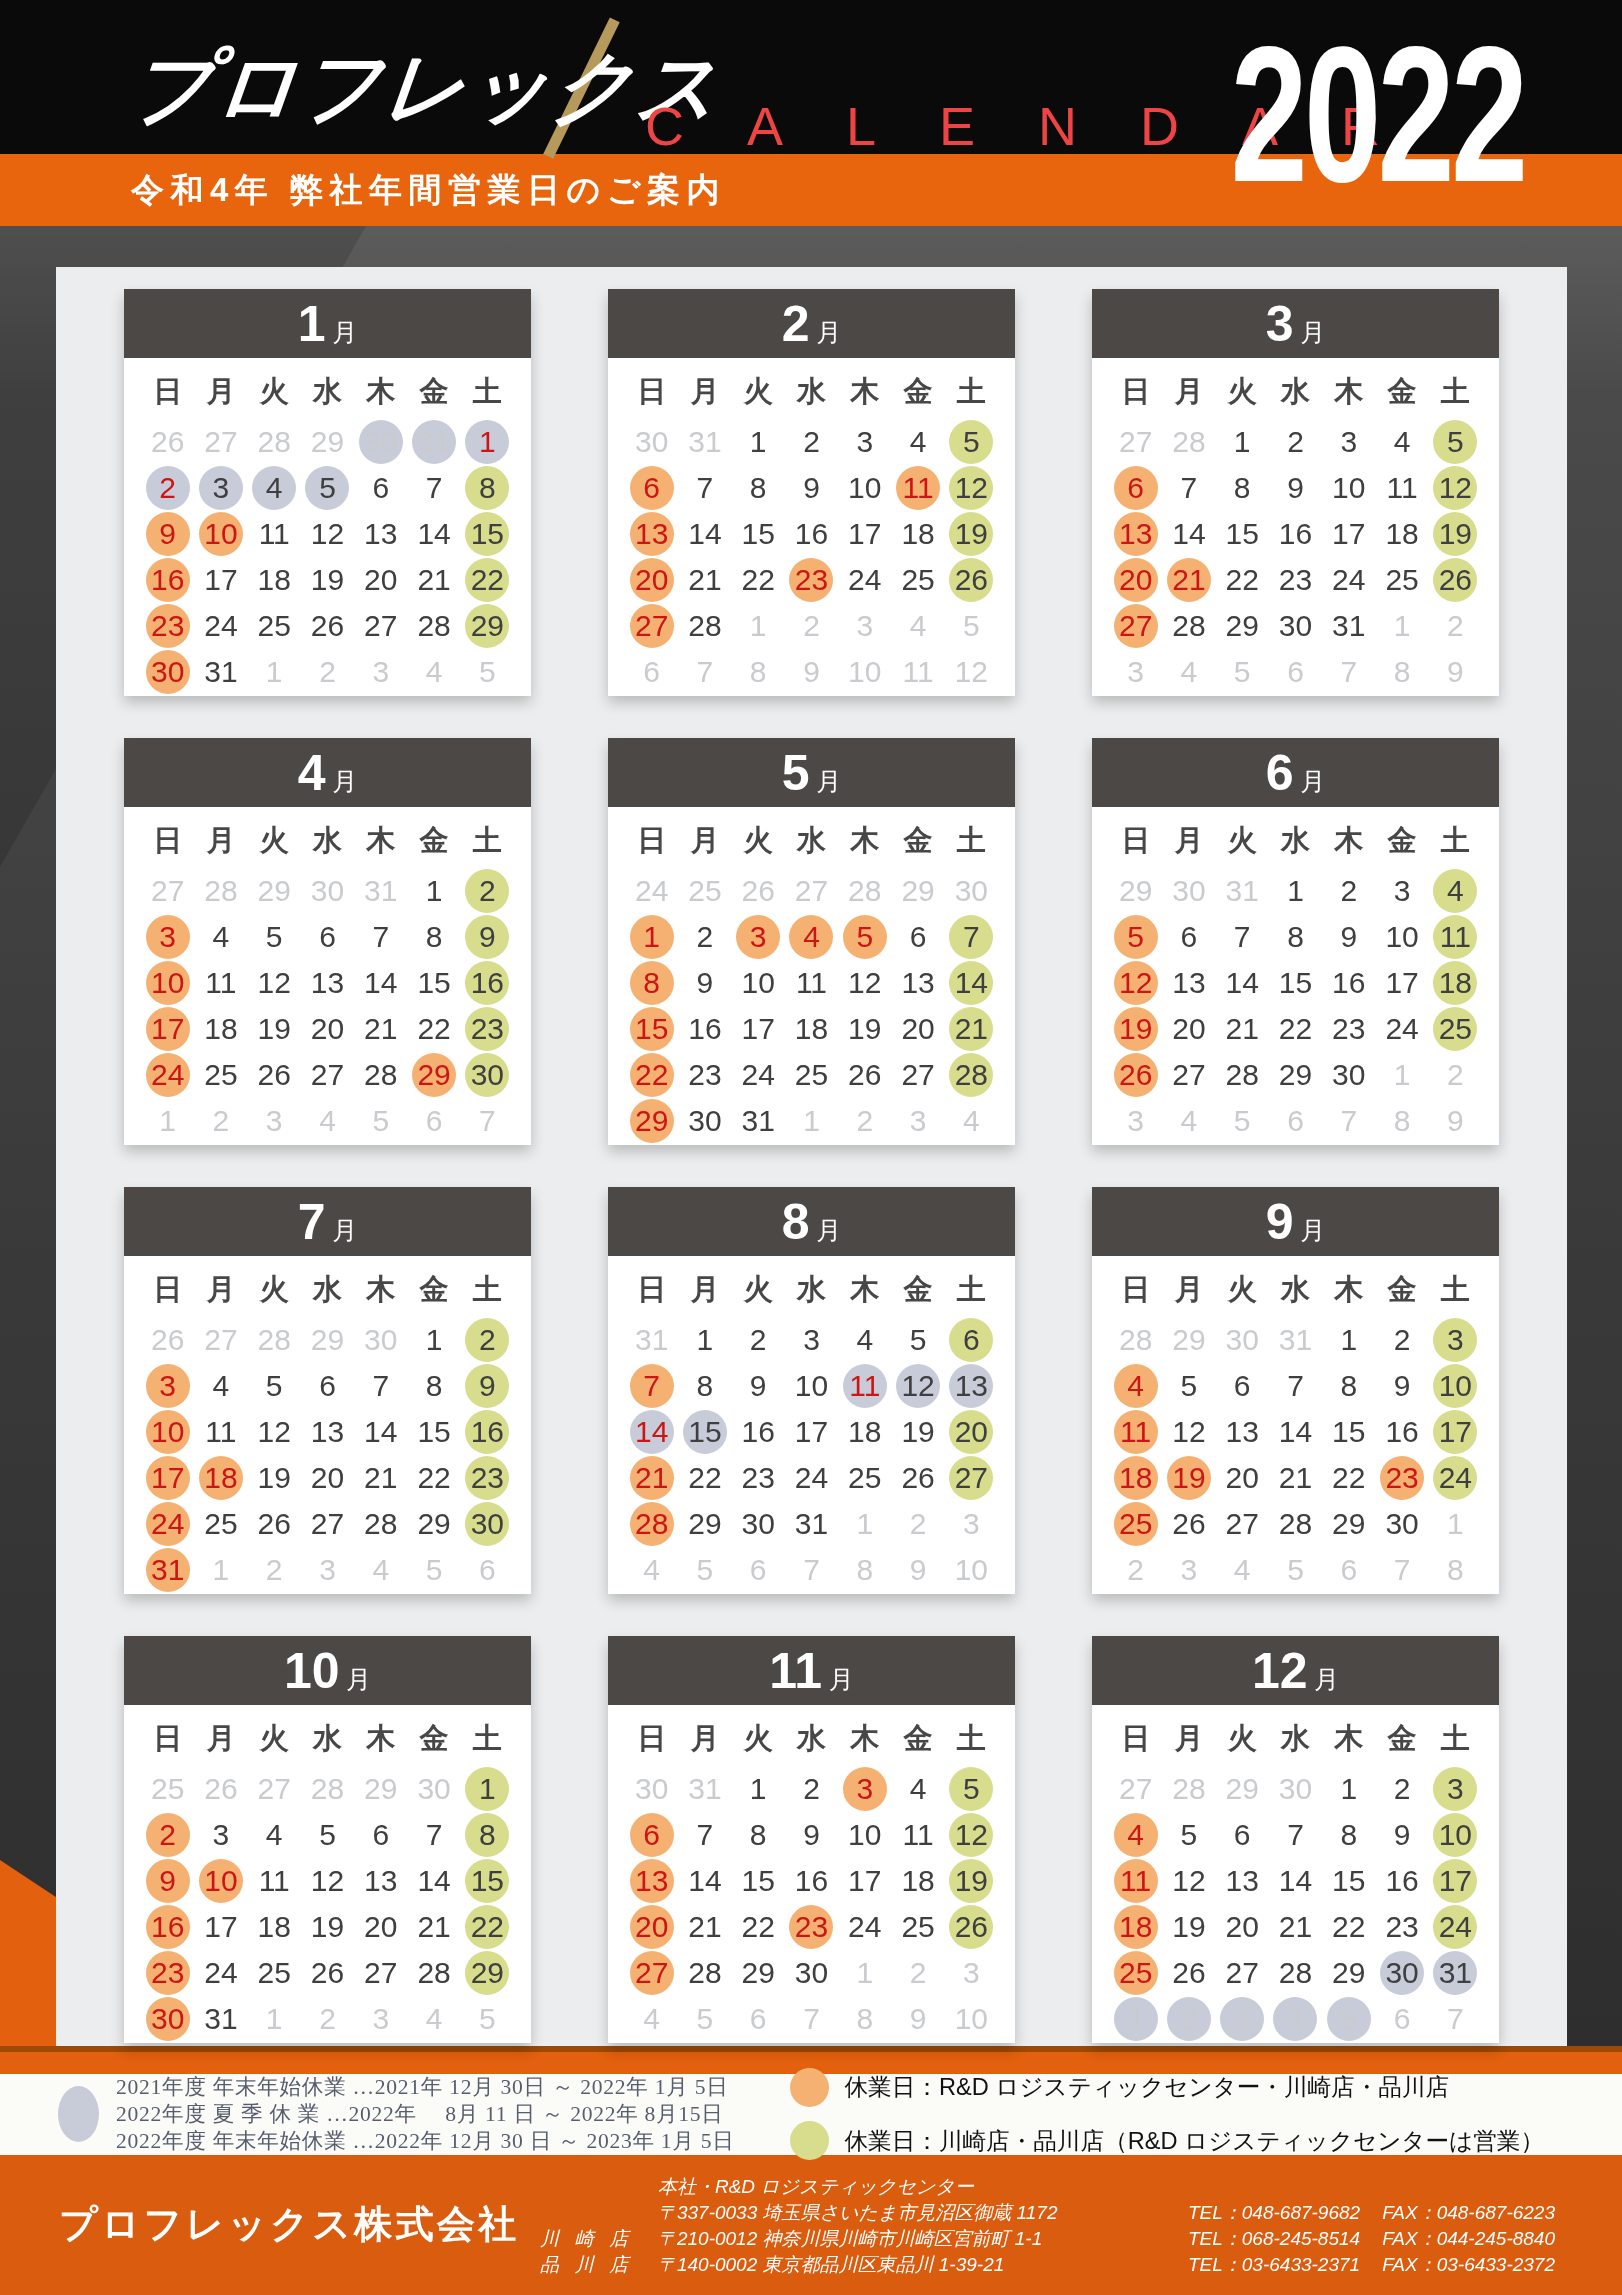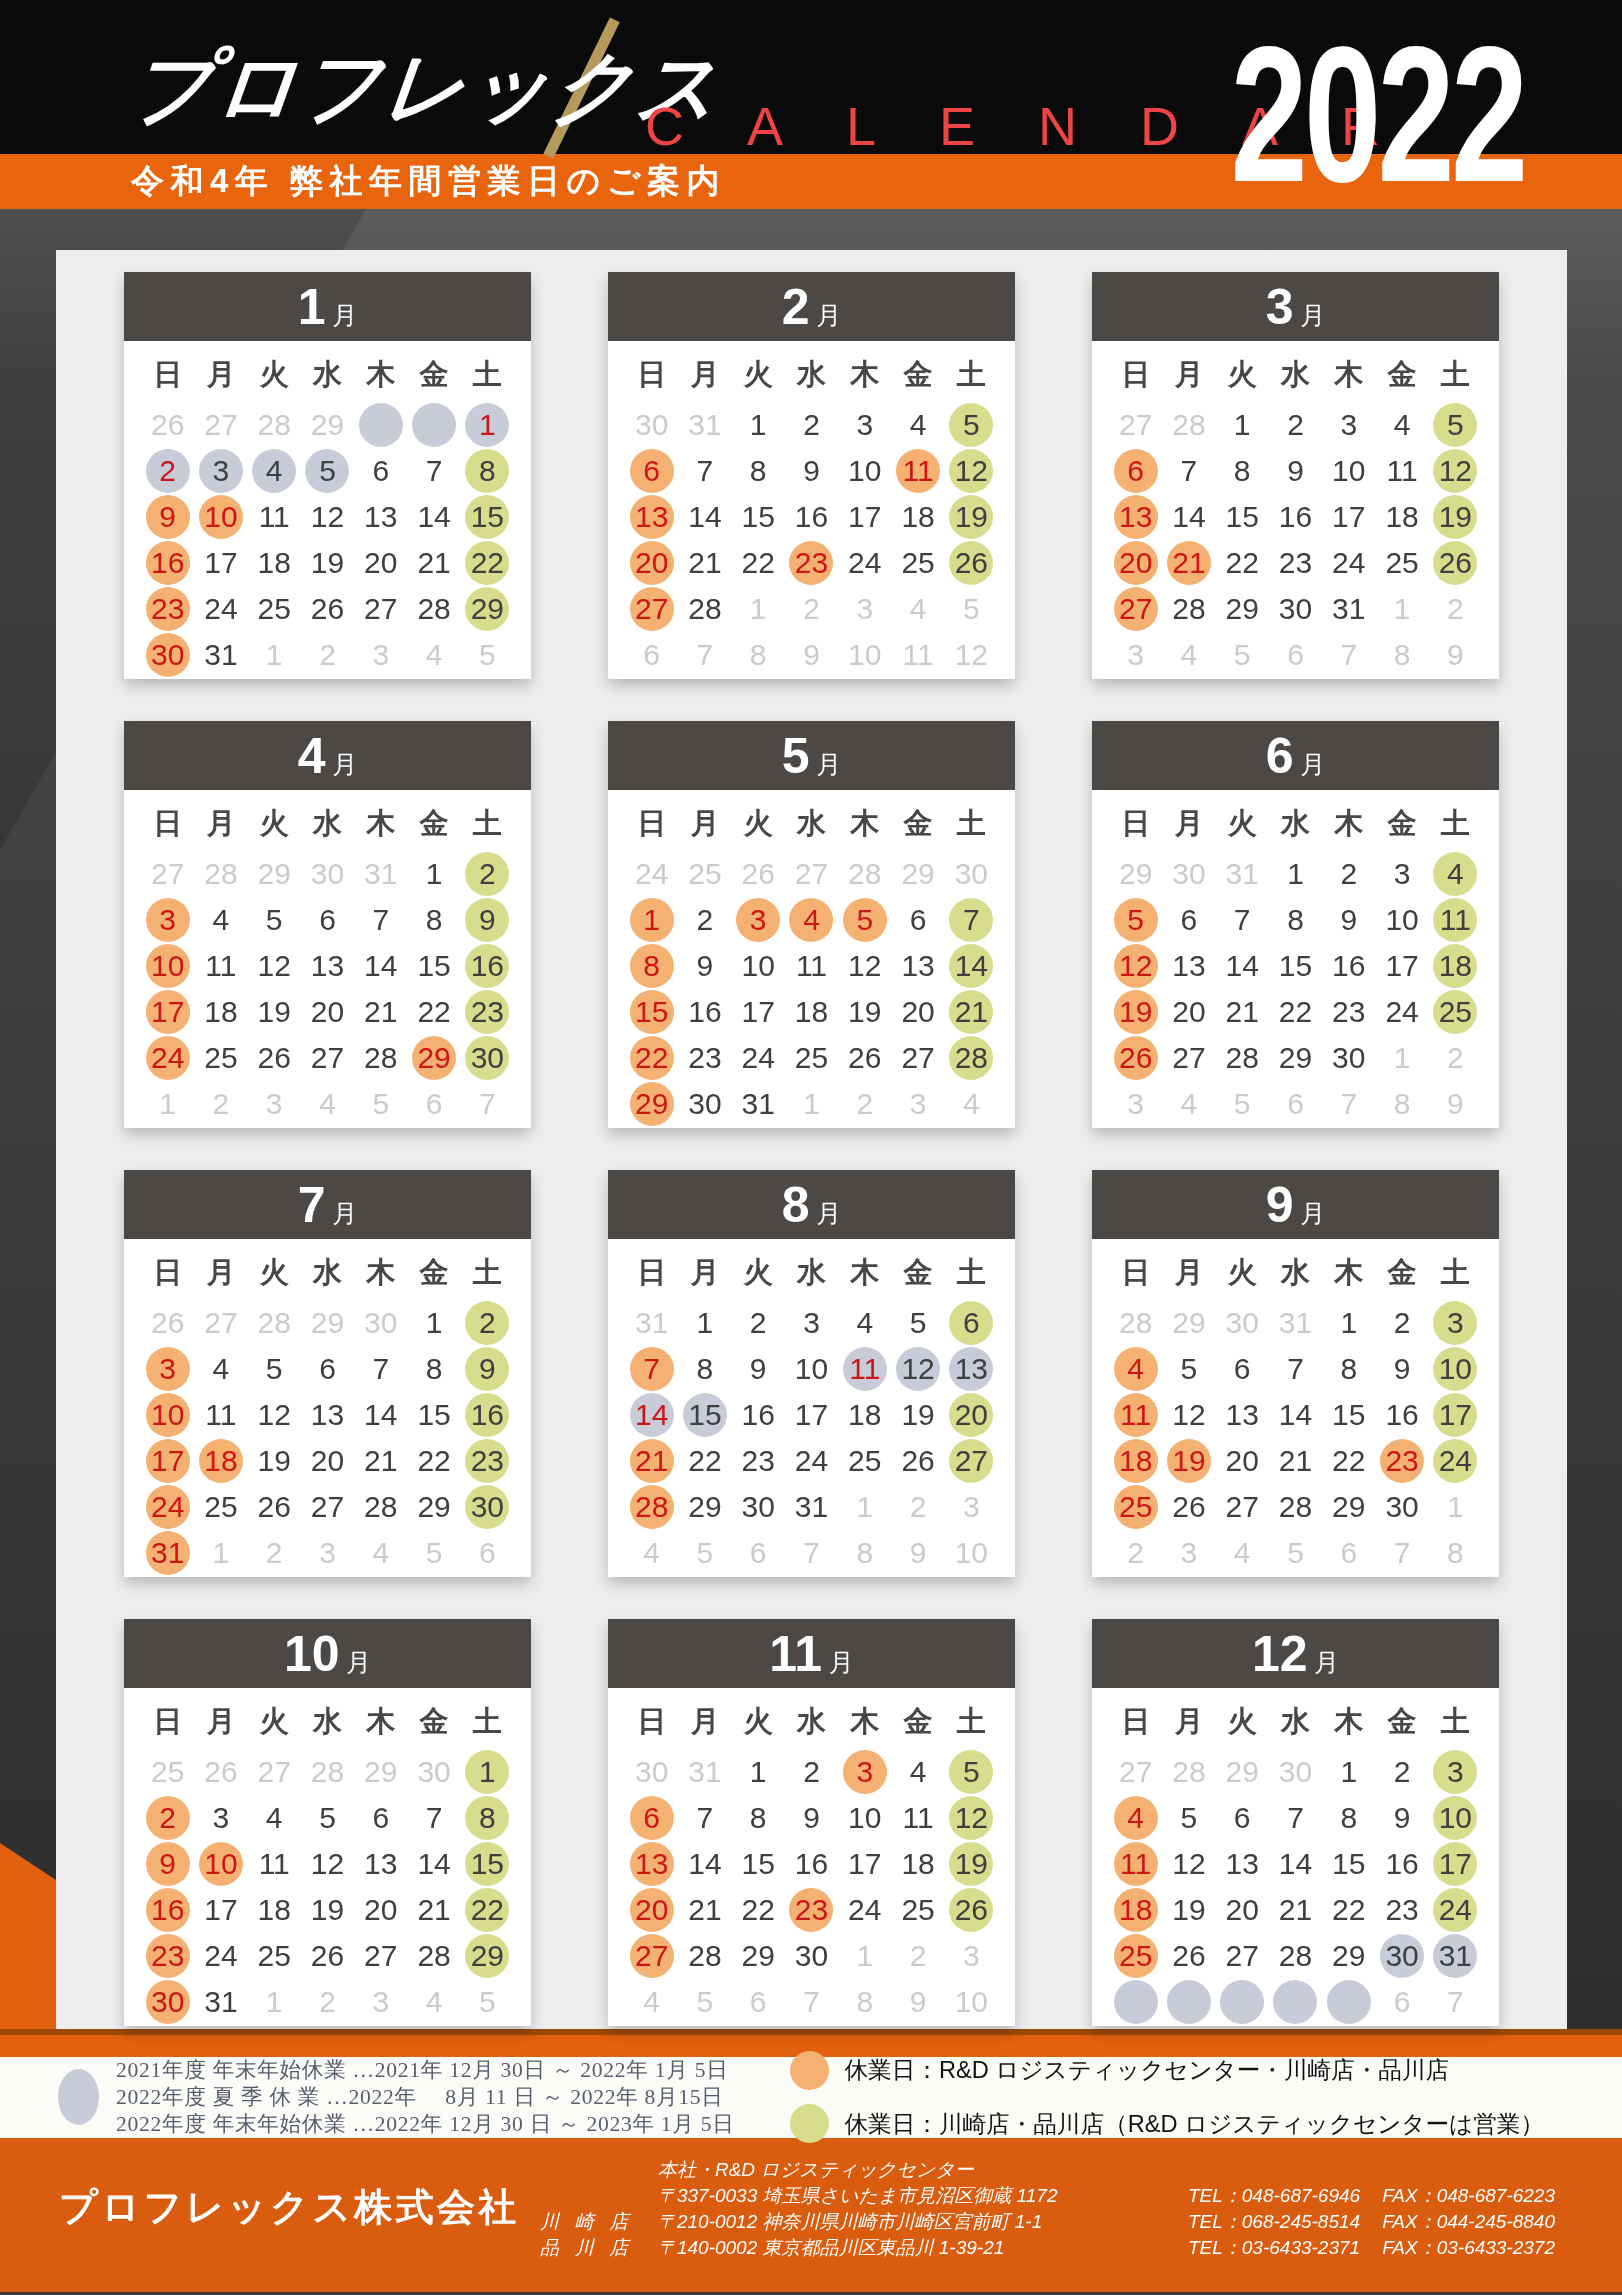--- a/index.html
+++ b/index.html
@@ -20,21 +20,21 @@
   }
   .calendar-word{
     position:absolute;left:645px;top:51px;font-size:54px;color:#ef4444;
     letter-spacing:63px;white-space:nowrap;z-index:2;margin-top:44px;
   }
   .year{
     position:absolute;right:98px;top:18.3px;font-size:193px;font-weight:bold;color:#ffffff;
     transform:scaleX(.72);transform-origin:right top;letter-spacing:-5.2px;z-index:7;line-height:1;
   }
   .header-orange{
-    position:relative;height:55px;background:#e8650e;z-index:5;
+    position:relative;height:72px;background:#e8650e;z-index:5;
     display:flex;align-items:center;
   }
   .subtitle{
     margin-left:131px;color:#ffffff;font-size:33px;font-weight:bold;letter-spacing:6.5px;white-space:nowrap;
   }
   
   .main{
     position:relative;height:1820px;
     background:linear-gradient(180deg,#5c5c5c 0px,#4a4a4a 170px,#3a3a3a 55%,#2e2e2e 100%);
   }
@@ -2015,21 +2015,21 @@
   <div class="company">プロフレックス株式会社</div>
   <div class="addresses">
     <div class="f-row">
       <div class="f-store"></div>
       <div class="f-addr">本社・R&amp;D ロジスティックセンター</div>
       <div class="f-tels"></div>
     </div>
     <div class="f-row">
       <div class="f-store"></div>
       <div class="f-addr">〒337-0033 埼玉県さいたま市見沼区御蔵 1172</div>
-      <div class="f-tels"><span>TEL：048-687-6946</span><span>FAX：048-687-6223</span></div>
+      <div class="f-tels"><span>TEL：048-687-9682</span><span>FAX：048-687-6223</span></div>
     </div>
     <div class="f-row">
       <div class="f-store">川 崎 店</div>
       <div class="f-addr">〒210-0012 神奈川県川崎市川崎区宮前町 1-1</div>
       <div class="f-tels"><span>TEL：068-245-8514</span><span>FAX：044-245-8840</span></div>
     </div>
     <div class="f-row">
       <div class="f-store">品 川 店</div>
       <div class="f-addr">〒140-0002 東京都品川区東品川 1-39-21</div>
       <div class="f-tels"><span>TEL：03-6433-2371</span><span>FAX：03-6433-2372</span></div>

